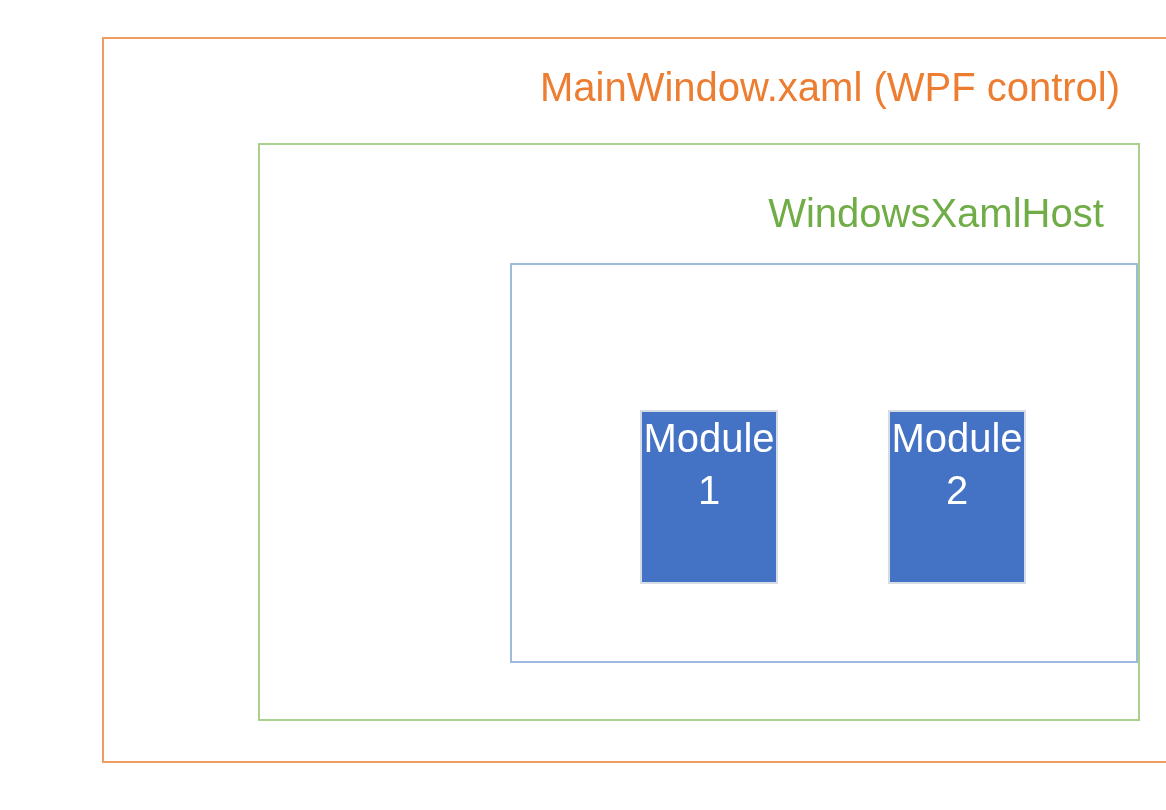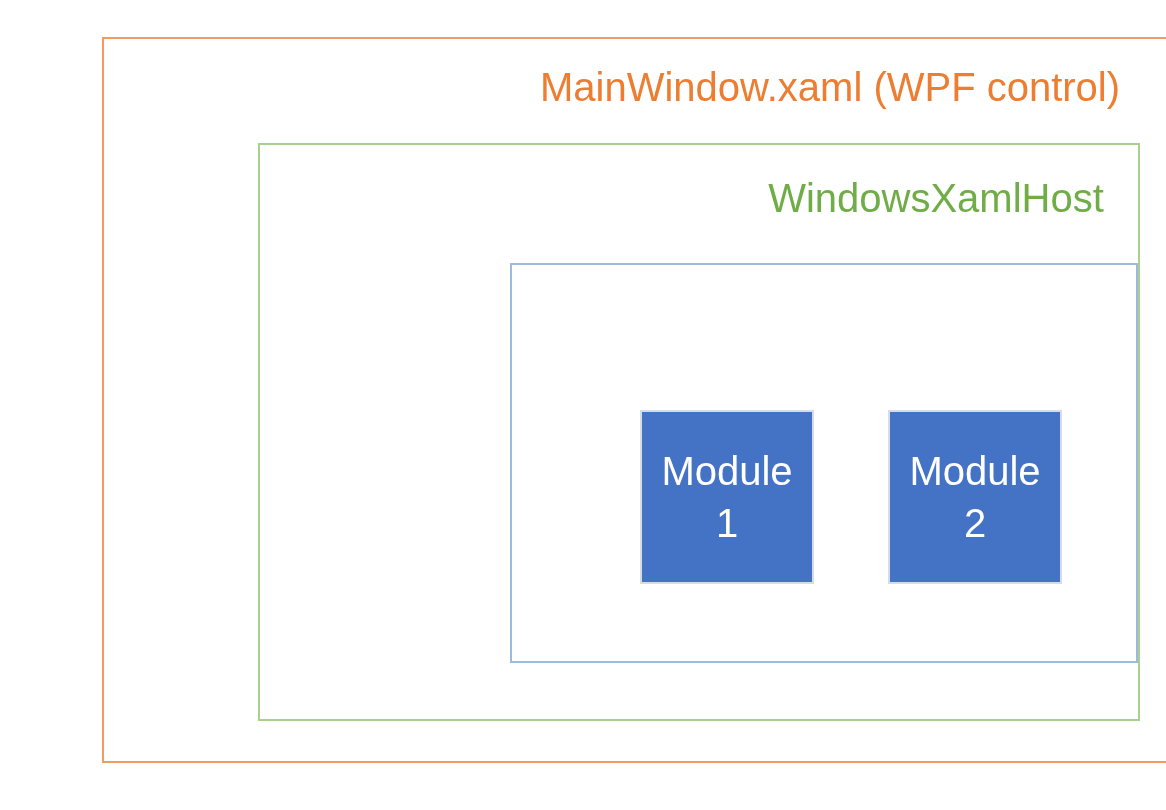--- a/index.html
+++ b/index.html
@@ -41,38 +41,38 @@
     transform: translate(-50%, -50%);
     white-space: nowrap;
     font-size: 40px;
     line-height: 1.1;
   }
   .label-mainwindow {
     left: 726px; top: 48px;
     color: var(--orange-text, #ED7D31);
   }
   .label-xamlhost {
-    left: 676px; top: 53px;
+    left: 676px; top: 68px;
     color: var(--green-text, #70AD47);
   }
   .label-shellpage {
     left: 309px; top: 67px;
     color: var(--blue-text, #4472C4);
   }
   .module-box {
     position: absolute;
     top: 145px;
-    width: 174px; height: 174px;
+    width: 138px; height: 174px;
     box-sizing: border-box;
     background: var(--module-fill, #4472C4);
     border: 2px solid var(--module-border, #D6DCE5);
     display: flex;
     flex-direction: column;
     align-items: center;
-    justify-content: center;
+    justify-content: flex-start;
     color: var(--module-text, #FFFFFF);
     font-size: 40px;
     line-height: 1.3;
   }
   .module-1 { left: 128px; }
   .module-2 { left: 376px; }
   .module-line { display: block; text-align: center; }
 </style>
 </head>
 <body>

